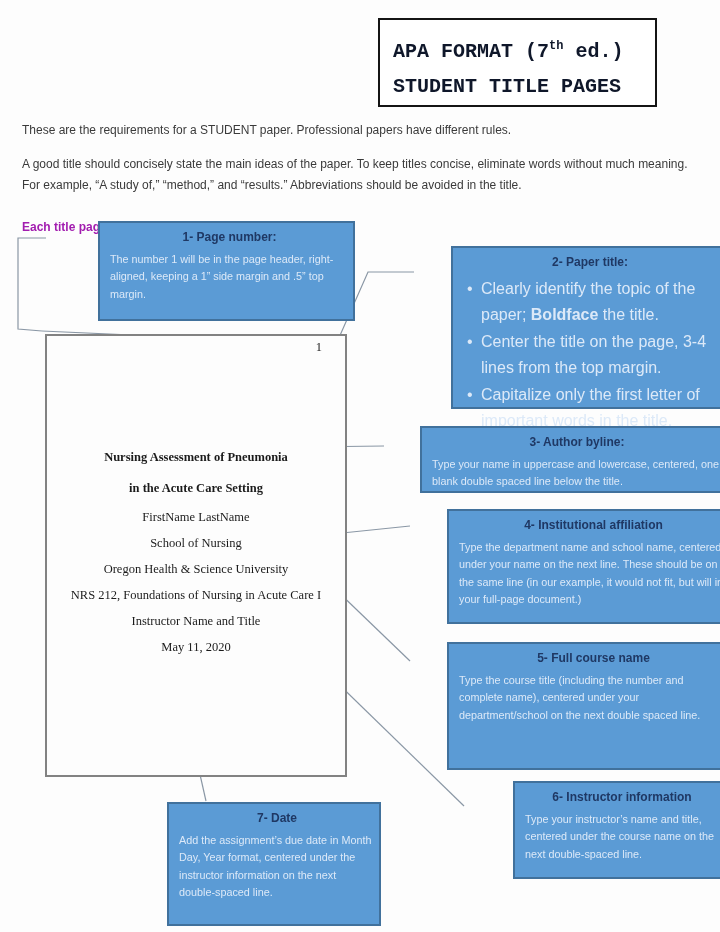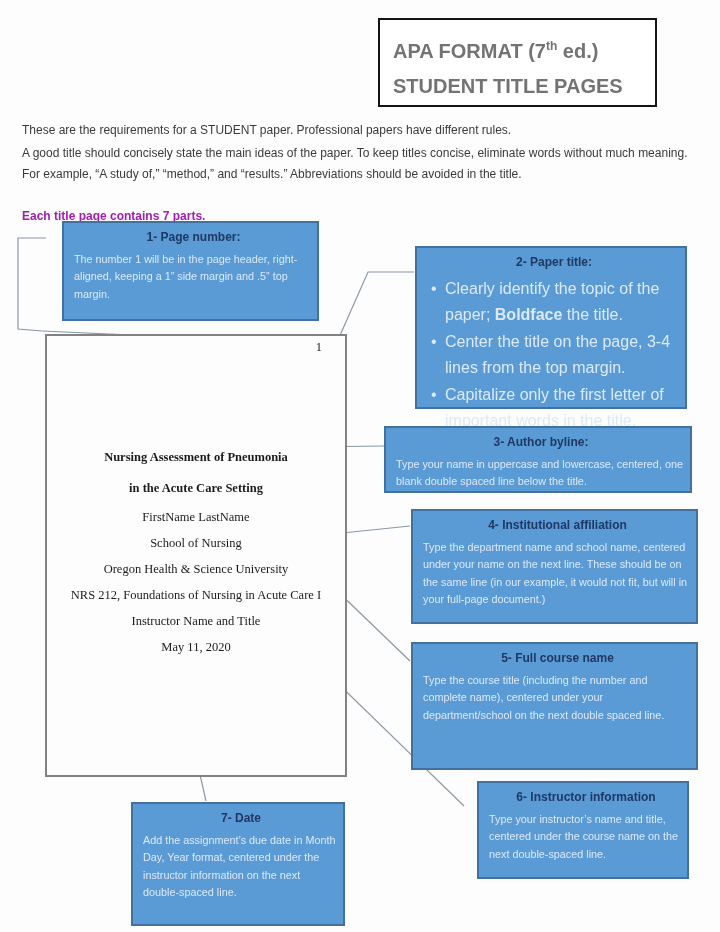--- a/index.html
+++ b/index.html
@@ -17,34 +17,35 @@
   .canvas{
     position:relative;width:720px;height:932px;background:#fdfdfd;overflow:hidden;
   }
   
   .title-box{
     position:absolute;left:378px;top:18px;width:279px;height:89px;
     border:2px solid #141414;background:#ffffff;
     padding:9px 13px 0 13px;
   }
   .title-box .line{
-    font-weight:bold;font-size:20px;color:#737373;line-height:35px;white-space:nowrap;
+    font-weight:bold;font-size:20px;color:#0f172a;line-height:35px;white-space:nowrap;font-family:Liberation Mono, monospace;
   }
   .title-box sup{font-size:12px;}
   
   .intro{position:absolute;left:22px;top:123px;width:672px;color:var(--ink);font-size:12px;}
   .intro p{line-height:1.23;}
-  .intro .p1{margin-bottom:5px;}
+  .intro .p1{margin-bottom:16px;}
   .intro .p2{margin-bottom:23px;line-height:1.8;}
   .intro .p3{font-weight:bold;color:#a21caf;}
   
   .callout{
     position:absolute;background:var(--callout-fill);
     border:2px solid var(--callout-border);
     padding:7px 4px 6px 10px;
+    margin-left:36px;
   }
   .callout .c-title{
     text-align:center;font-weight:bold;font-size:12px;color:var(--callout-title);
     margin-bottom:7px;
   }
   .callout .c-body{
     font-size:10.8px;color:var(--callout-body);line-height:1.6;
   }
   .callout ul{list-style:none;margin-left:4px;}
   .callout ul li{

